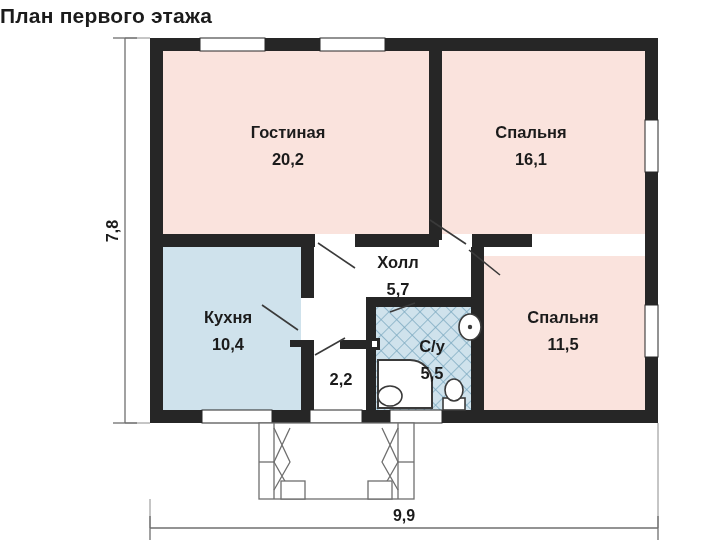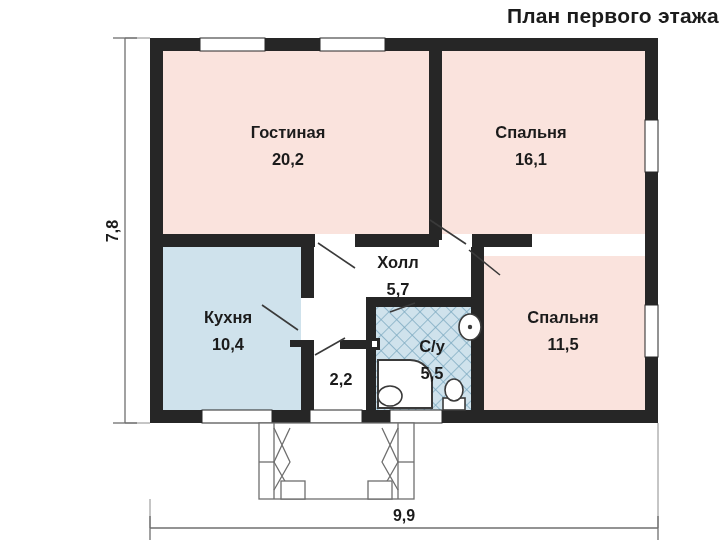--- a/index.html
+++ b/index.html
@@ -17,21 +17,21 @@
   }
   #plan-root {
     position: absolute;
     inset: 0;
   }
   #plan-title {
     position: absolute;
     left: 0;
     top: 4px;
     width: 719px;
-    text-align: right;
+    text-align: left;
     font-size: 21px;
     font-weight: bold;
     letter-spacing: 0.2px;
     color: #1b1b1b;
   }
   svg#plan-svg {
     position: absolute;
     left: 0;
     top: 0;
   }

